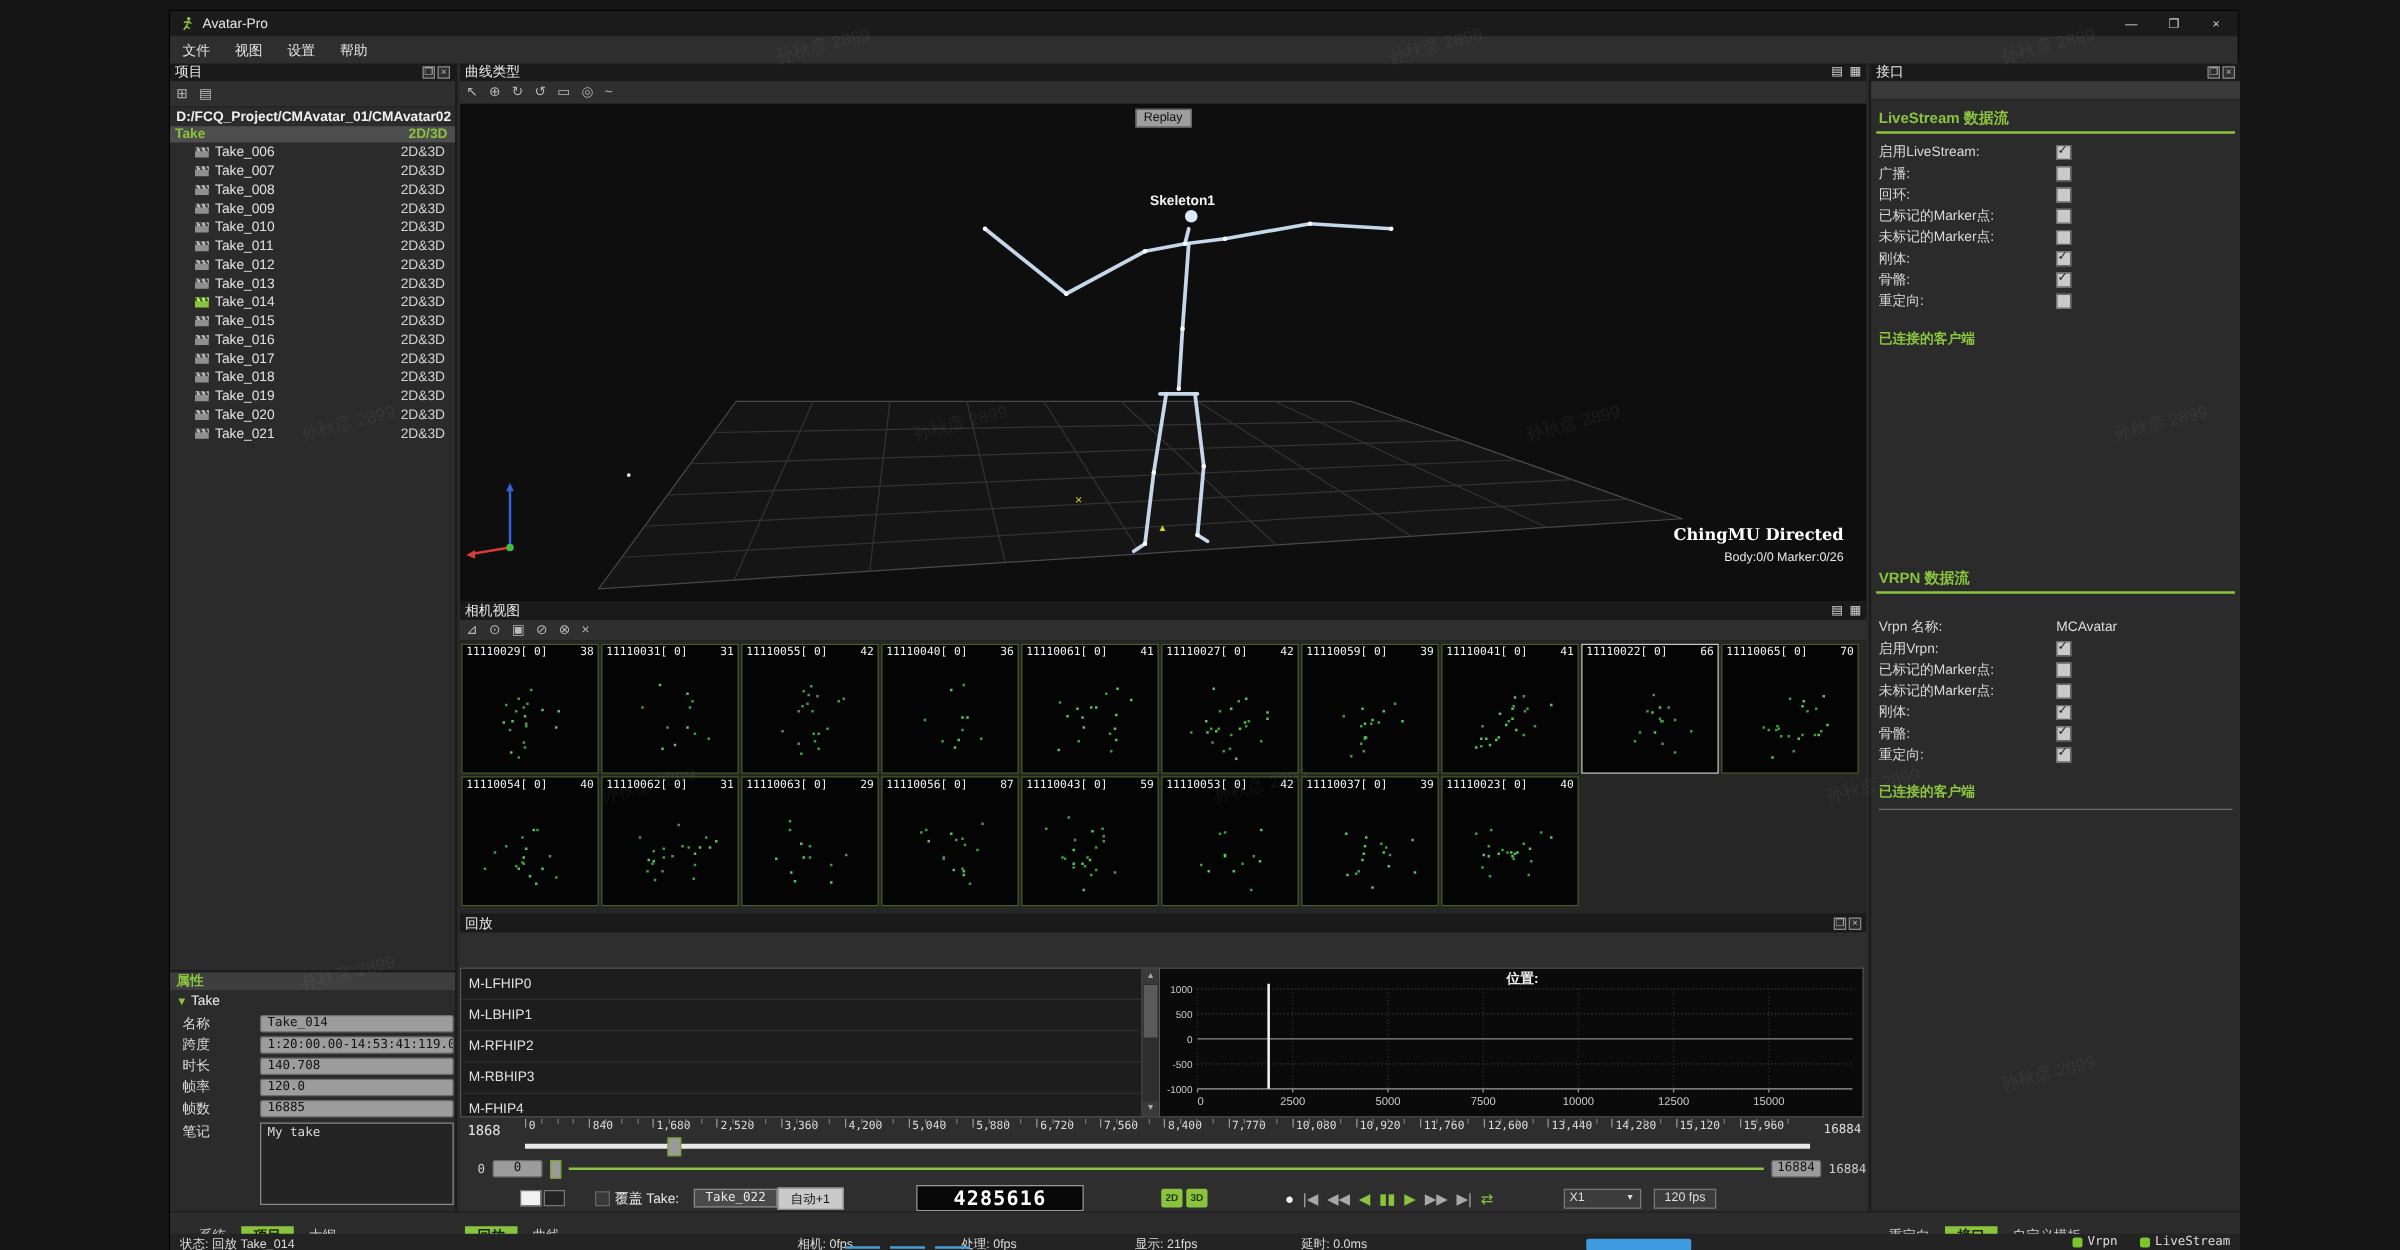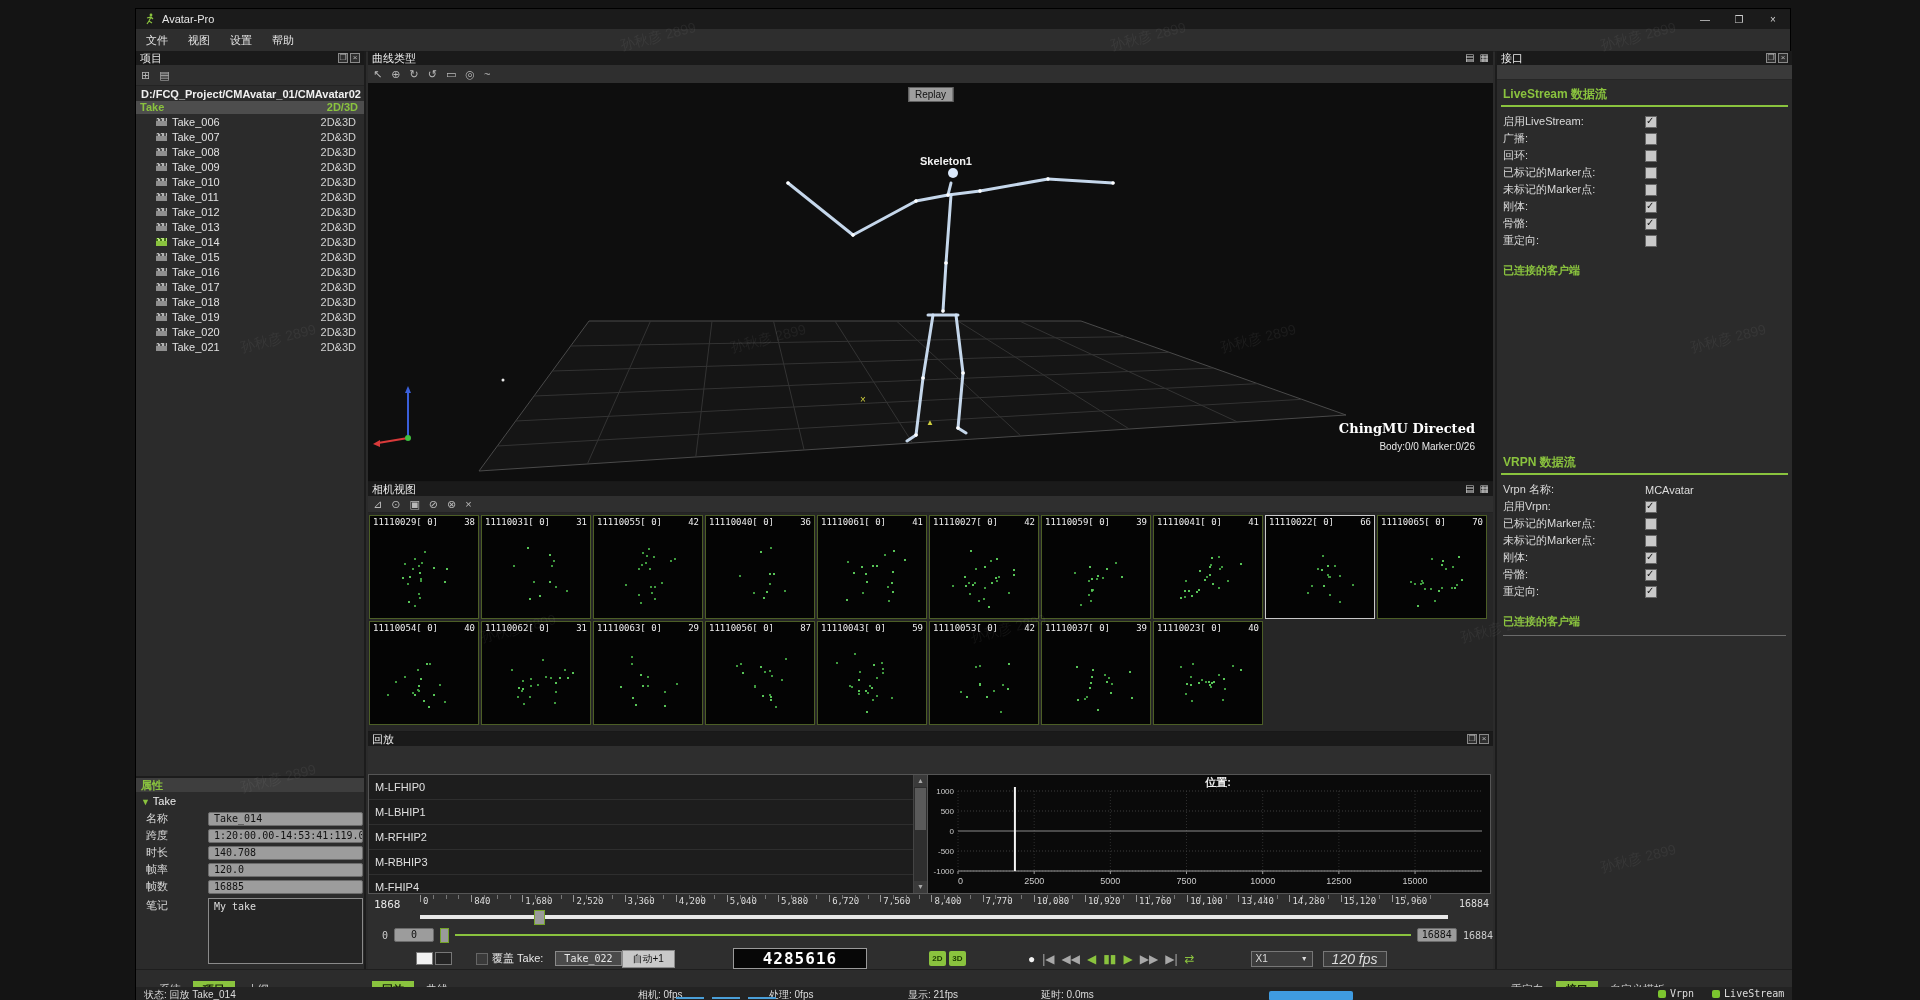--- a/index.html
+++ b/index.html
@@ -97,21 +97,21 @@
   .swatch{width:15px;height:11px;border:1px solid #777;}
   .cb{width:10px;height:10px;background:#c9c9c9;border:1px solid #666;position:relative;flex:0 0 auto;}
   .cb.checked::after{content:"✓";position:absolute;left:0px;top:-2px;color:#161616;font-size:10px;font-weight:bold;}
   .cb.dark{background:#3a3a3a;}
   #take-box{background:#4a4a4a;border:1px solid #8a8a8a;color:#e8e8e8;font-size:10px;padding:1px 8px;}
   #auto-btn{background:#c9c9c9;border:1px solid #8a8a8a;color:#111;font-size:10px;padding:1px 10px;}
   #counter{width:128px;background:#070707;border:1px solid #9a9a9a;color:#fff;font-size:16px;font-weight:bold;text-align:center;letter-spacing:1px;padding:0 2px;}
   .btn2d3d{width:17px;height:15px;background:#8ac33e;border-radius:2px;color:#1c3a00;font-size:8px;font-weight:bold;display:flex;align-items:center;justify-content:center;}
   .tr-btn{font-size:12px;line-height:16px;}
   #speed-dd{width:52px;background:#3c3c3c;border:1px solid #777;color:#ddd;font-size:10px;height:14px;display:flex;align-items:center;justify-content:space-between;padding:0 4px;}
-  #fps-box{background:#3c3c3c;border:1px solid #777;color:#ddd;font-size:14px;height:14px;line-height:14px;padding:0 8px;font-style:italic;}
+  #fps-box{background:#3c3c3c;border:1px solid #777;color:#ddd;font-size:10px;height:14px;line-height:14px;padding:0 8px;}
   
   #iface-sub{height:14px;background:#3a3a3a;border-bottom:1px solid #262626;}
   .sec-title{color:#8ac33e;font-weight:bold;font-size:12px;padding:6px 6px 2px;}
   .sec-rule{height:0;border-bottom:2px solid #8ac33e;margin:0 4px;}
   .io-row{display:flex;align-items:center;height:17px;padding-left:6px;}
   .io-label{width:142px;color:#dadada;font-size:11px;}
   .io-val{color:#ddd;font-size:11px;}
   .clients{color:#8ac33e;font-weight:bold;font-size:11px;padding:14px 6px 2px;}
   .gray-rule{height:0;border-bottom:1px solid #6a6a6a;margin:4px 6px 0;}
   
@@ -947,21 +947,21 @@
                 <div class="tick-label mono" style="left: 664.876px;">10,920</div>
                 <div class="tick minor" style="left: 677.662px;"></div>
                 <div class="tick minor" style="left: 690.448px;"></div>
                 <div class="tick minor" style="left: 703.234px;"></div>
                 <div class="tick" style="left: 716.02px;"></div>
                 <div class="tick-label mono" style="left: 716.02px;">11,760</div>
                 <div class="tick minor" style="left: 728.806px;"></div>
                 <div class="tick minor" style="left: 741.592px;"></div>
                 <div class="tick minor" style="left: 754.378px;"></div>
                 <div class="tick" style="left: 767.164px;"></div>
-                <div class="tick-label mono" style="left: 767.164px;">10,100</div>
+                <div class="tick-label mono" style="left: 767.164px;">12,600</div>
                 <div class="tick minor" style="left: 779.95px;"></div>
                 <div class="tick minor" style="left: 792.736px;"></div>
                 <div class="tick minor" style="left: 805.522px;"></div>
                 <div class="tick" style="left: 818.308px;"></div>
                 <div class="tick-label mono" style="left: 818.308px;">13,440</div>
                 <div class="tick minor" style="left: 831.095px;"></div>
                 <div class="tick minor" style="left: 843.881px;"></div>
                 <div class="tick minor" style="left: 856.667px;"></div>
                 <div class="tick" style="left: 869.453px;"></div>
                 <div class="tick-label mono" style="left: 869.453px;">14,280</div>
@@ -1076,21 +1076,21 @@
             </div>
             <div class="io-row">
               <div class="io-label">重定向:</div>
               <div class="cb"></div>
             </div>
           </div>
       <div class="clients">已连接的客户端</div>
 
       <div class="sec-title" style="margin-top:168px">VRPN 数据流</div>
       <div class="sec-rule"></div>
-      <div class="io-row" style="margin-top:6px">
+      <div class="io-row" style="margin-top:18px">
         <div class="io-label">Vrpn 名称:</div>
         <div class="io-val">MCAvatar</div>
       </div>
       <div id="vrpn-rows">
             <div class="io-row">
               <div class="io-label">启用Vrpn:</div>
               <div class="cb checked"></div>
             </div>
             <div class="io-row">
               <div class="io-label">已标记的Marker点:</div>

